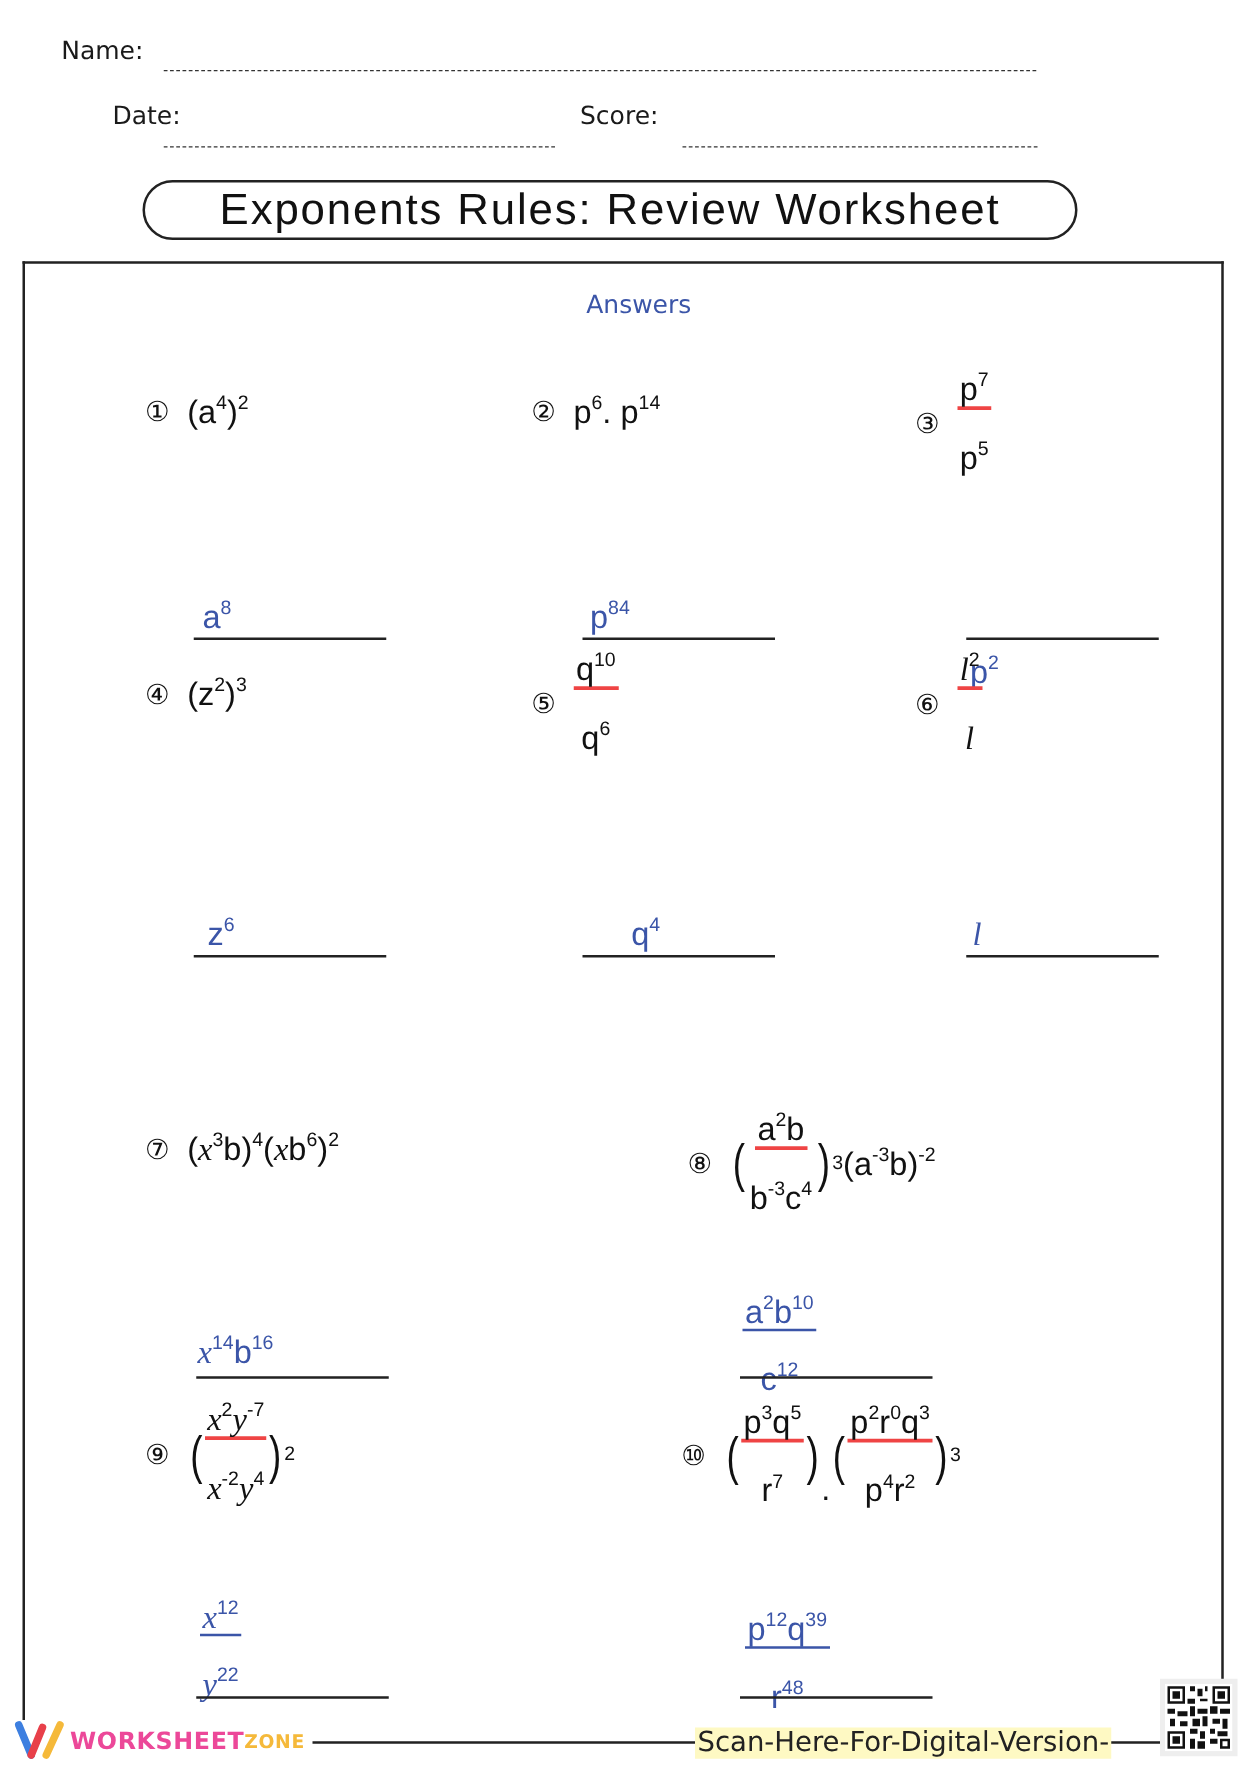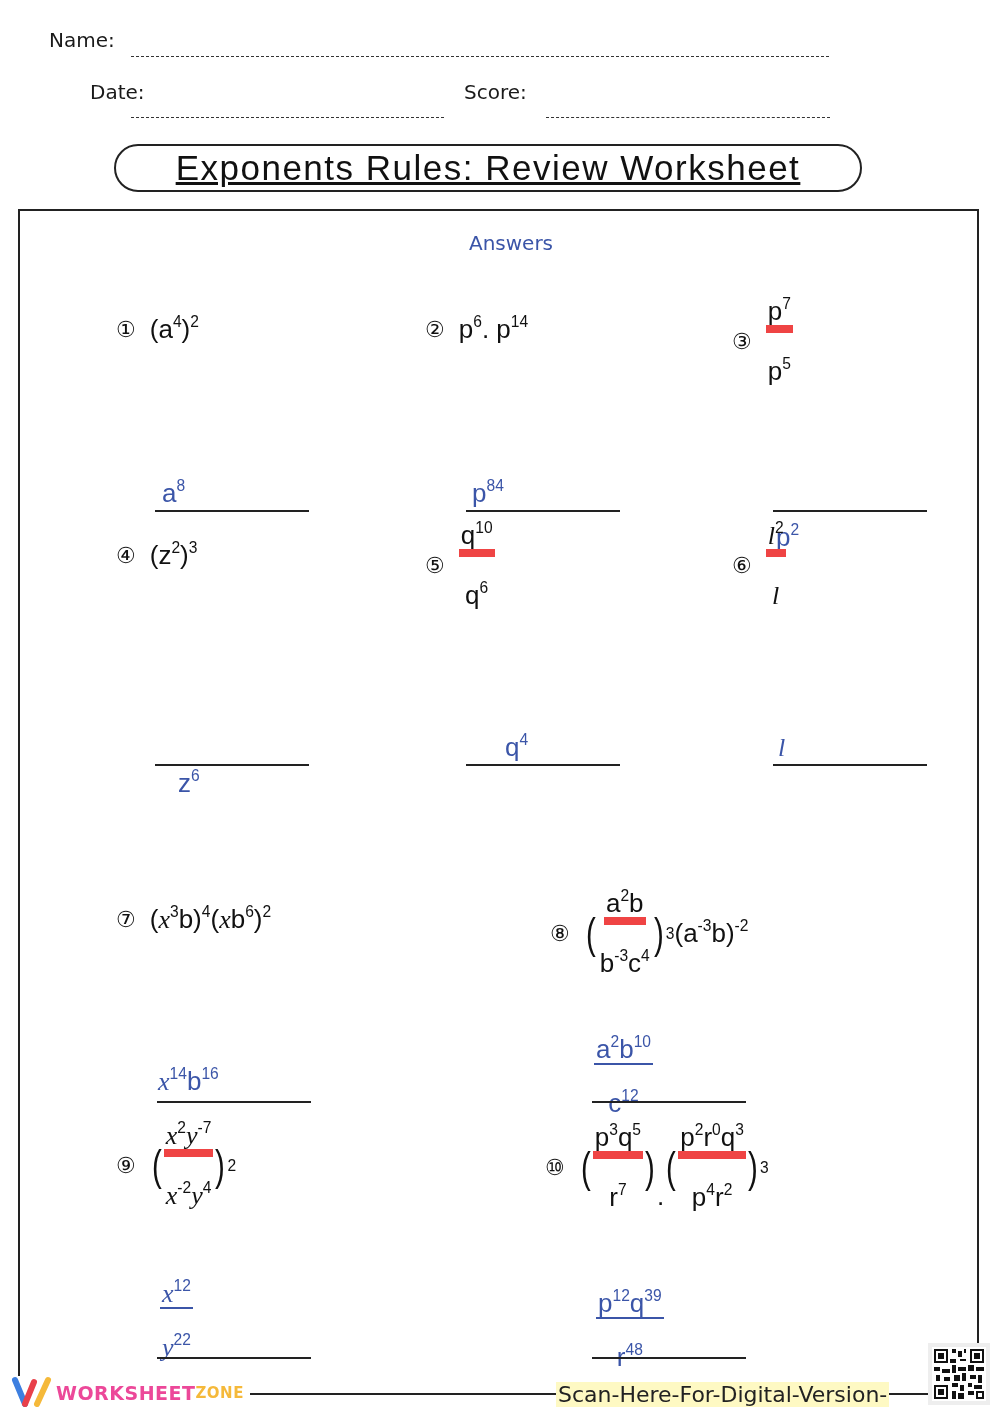--- a/index.html
+++ b/index.html
@@ -4,30 +4,30 @@
 <style>
   html, body { margin: 0; padding: 0; background: #ffffff; }
   body { width: 1000px; height: 1416px; position: relative; overflow: hidden;
          font-family: "DejaVu Sans", "Liberation Sans", sans-serif; color: #111; }
   .abs { position: absolute; }
   .lbl { font-size: 20px; color: #1a1a1a; }
   .dash { border-bottom: 1.5px dashed #333; height: 0; }
 
   .title-pill { left: 114px; top: 144px; width: 744px; height: 44px; border: 2px solid #222;
                 border-radius: 24px; display: flex; align-items: center; justify-content: center; }
-  .title-text { font-size: 35px; letter-spacing: 1.5px; color: #111; font-family: "Liberation Sans", sans-serif; text-decoration: underline; }
+  .title-text { font-size: 35px; letter-spacing: 1.5px; color: #111; font-family: "Liberation Sans", sans-serif; }
 
   .frame { left: 18px; top: 209px; width: 961px; height: 1186px; border: 2.5px solid #222; border-bottom: none; box-sizing: border-box; }
   .answers-hdr { left: 0; width: 1022px; top: 231px; text-align: center; font-size: 20px; color: #3b55a8; }
 
   .prob { font-size: 26px; display: flex; align-items: center; color: #111; font-family: "Liberation Sans", sans-serif; }
   .num { font-size: 22px; margin-right: 14px; }
   sup { font-size: 60%; vertical-align: 0.7em; line-height: 0; }
   .frac { display: inline-flex; flex-direction: column; align-items: center; vertical-align: middle; }
-  .frac .n { padding: 0 2px; border-bottom: 8px solid #ef4444; line-height: 1.05; }
+  .frac .n { padding: 0 2px; border-bottom: 3px solid #ef4444; line-height: 1.05; }
   .frac .d { padding: 0 2px; line-height: 1.1; margin-top: 24px; }
   .paren { font-size: 42px; font-weight: 200; line-height: 1; transform: scaleX(0.7); display: inline-block; }
   .it { font-family: "Liberation Serif", serif; font-style: italic; }
 
   .ans-line { border-bottom: 2.5px solid #222; height: 0; }
   .ans { color: #3b55a8; font-size: 26px; font-family: "Liberation Sans", sans-serif; }
   .ans .frac .n { border-bottom: 2px solid #3b55a8; }
 
   .footer-line { left: 250px; top: 1393px; width: 690px; height: 0; border-bottom: 2px solid #222; }
   .logo { left: 10px; top: 1376px; display: flex; align-items: center; background: #fff; padding-right: 4px; }
@@ -88,21 +88,21 @@
     </span>
 </div>
 <div class="abs prob" style="left:732px;top:522px;">
   <span class="num">⑥</span>
   <span class="frac">
       <span class="n"><span class="it">l</span><sup>2</sup></span>
       <span class="d"><span class="it">l</span></span>
     </span>
 </div>
 
-<div class="abs ans" style="left:178px;top:732px;margin-top:36px;"><span>z</span><sup>6</sup></div>
+<div class="abs ans" style="left:166px;top:732px;"><span>z</span><sup>6</sup></div>
 <div class="abs ans-line" style="left:155px;top:764px;width:154px;"></div>
 <div class="abs ans" style="left:485px;top:732px;margin-left:20px;"><span>q</span><sup>4</sup></div>
 <div class="abs ans-line" style="left:466px;top:764px;width:154px;"></div>
 <div class="abs ans" style="left:778px;top:732px;"><span class="it">l</span></div>
 <div class="abs ans-line" style="left:773px;top:764px;width:154px;"></div>
 
 <div class="abs prob" style="left:116px;top:904px;">
   <span class="num">⑦</span>
   <span>(<span class="it">x</span><sup>3</sup><span>b</span>)<sup>4</sup>(<span class="it">x</span><span>b</span><sup>6</sup>)<sup>2</sup></span>
 </div>

